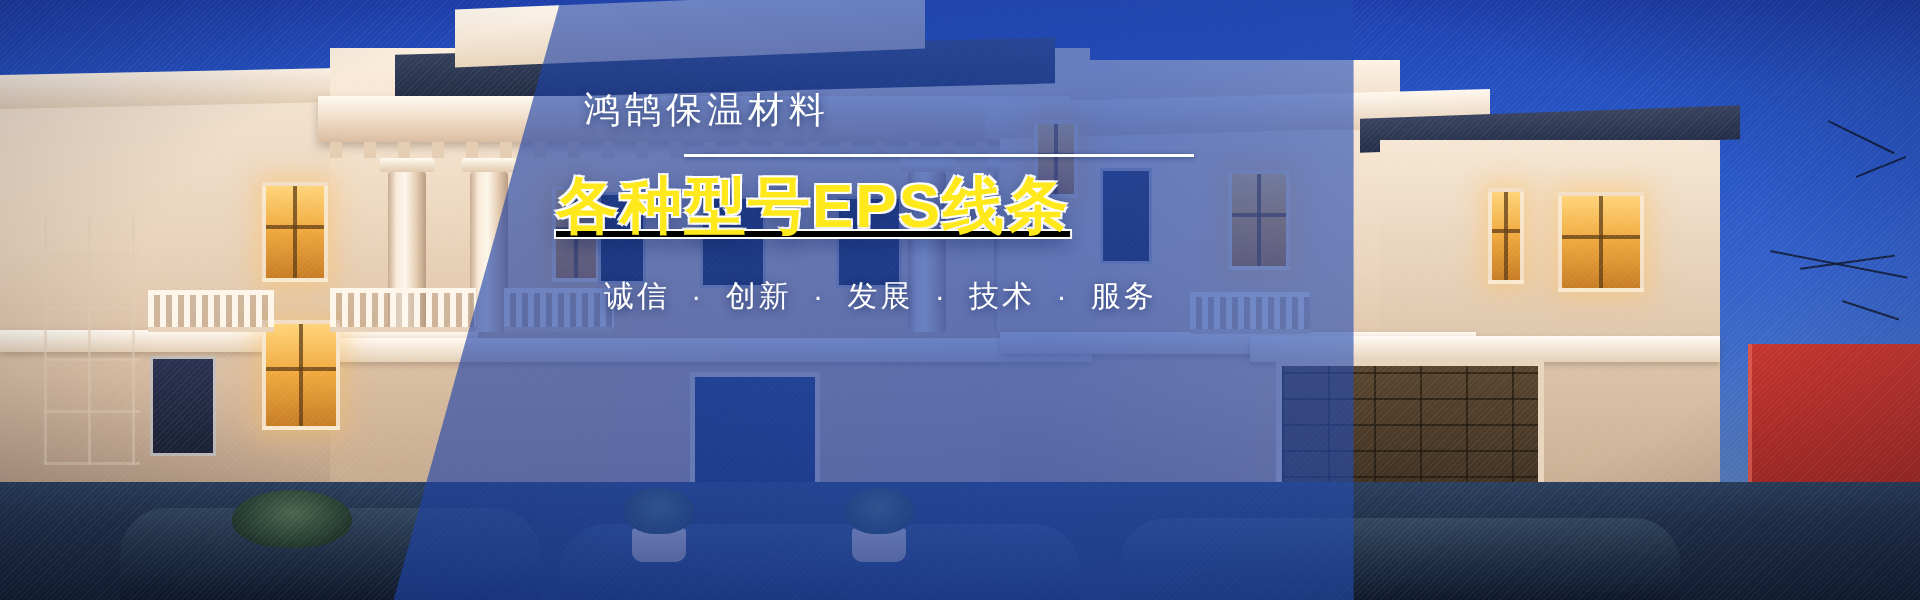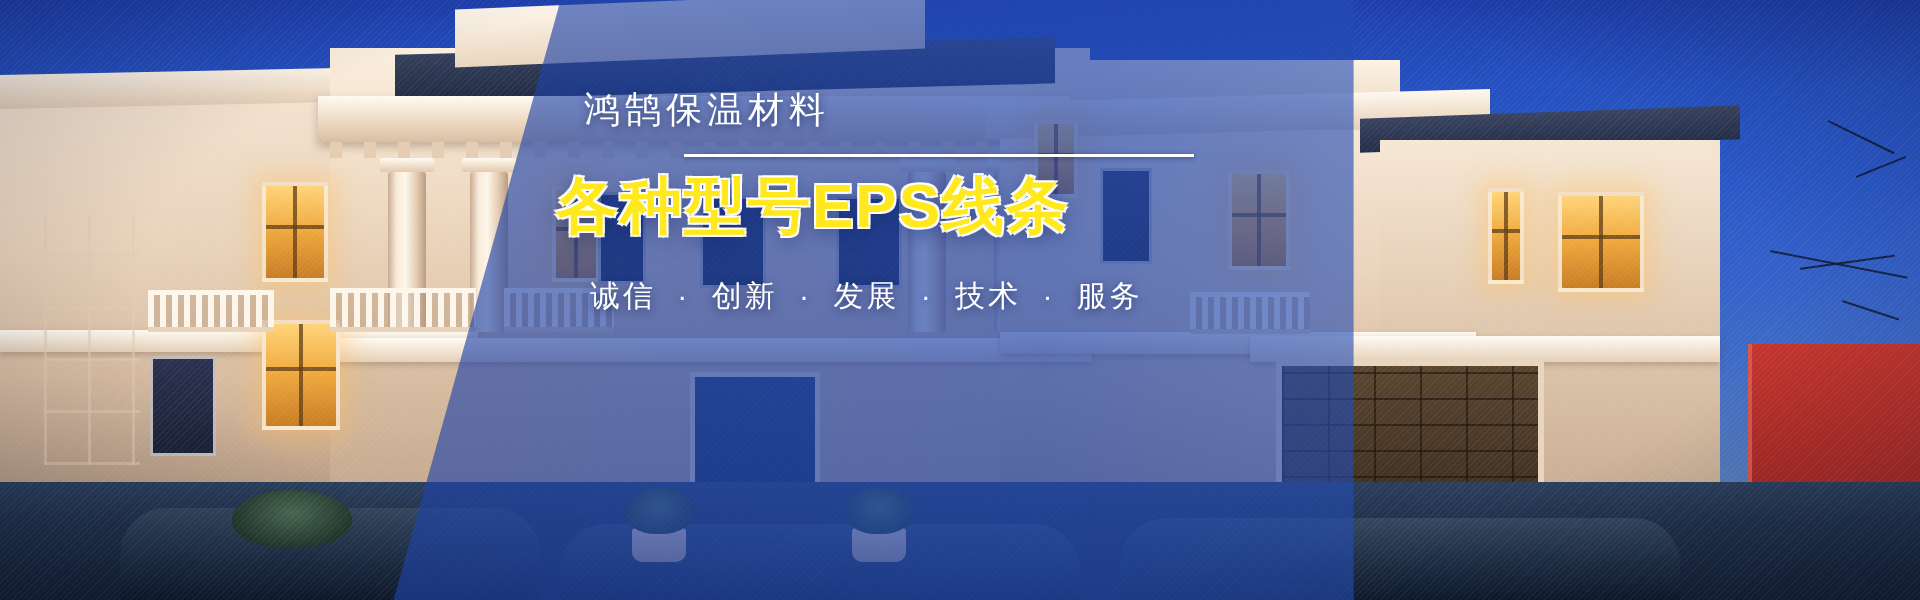--- a/index.html
+++ b/index.html
@@ -210,39 +210,39 @@
     margin:0 0 0 28px;
     text-shadow:0 2px 10px rgba(0,20,70,.65);
     white-space:nowrap;
   }
   .rule{
     height:3px;width:510px;
     margin:26px 0 0 128px;
     background:#ffffff;
     box-shadow:0 1px 5px rgba(0,25,80,.5);
   }
-  .headline{margin:16px 16px 0 0;}
+  .headline{margin:16px 16px 0 0;text-decoration:underline;}
   .headline .hl{
     display:block;
     color:#ffe81c;
     font-size:62px;
     font-weight:bold;
     letter-spacing:2px;
     line-height:1.06;
     white-space:nowrap;
     text-shadow:
       -2px -2px 0 rgba(255,255,255,.95),
        2px -2px 0 rgba(255,255,255,.95),
       -2px  2px 0 rgba(255,255,255,.95),
        2px  2px 0 rgba(255,255,255,.95),
        0 0 1px rgba(255,255,255,.95),
        0 6px 18px rgba(10,30,90,.55);
   }
   .tagline{
-    margin:42px 0 0 34px;
+    margin:42px 0 0 48px;
     color:#ffffff;
     font-size:30px;
     letter-spacing:3px;
     line-height:1;
     white-space:nowrap;
     text-shadow:0 2px 10px rgba(0,20,70,.6);
   }
   .tagline .sep{margin:0 10px;opacity:.95;}
 </style>
 </head>

